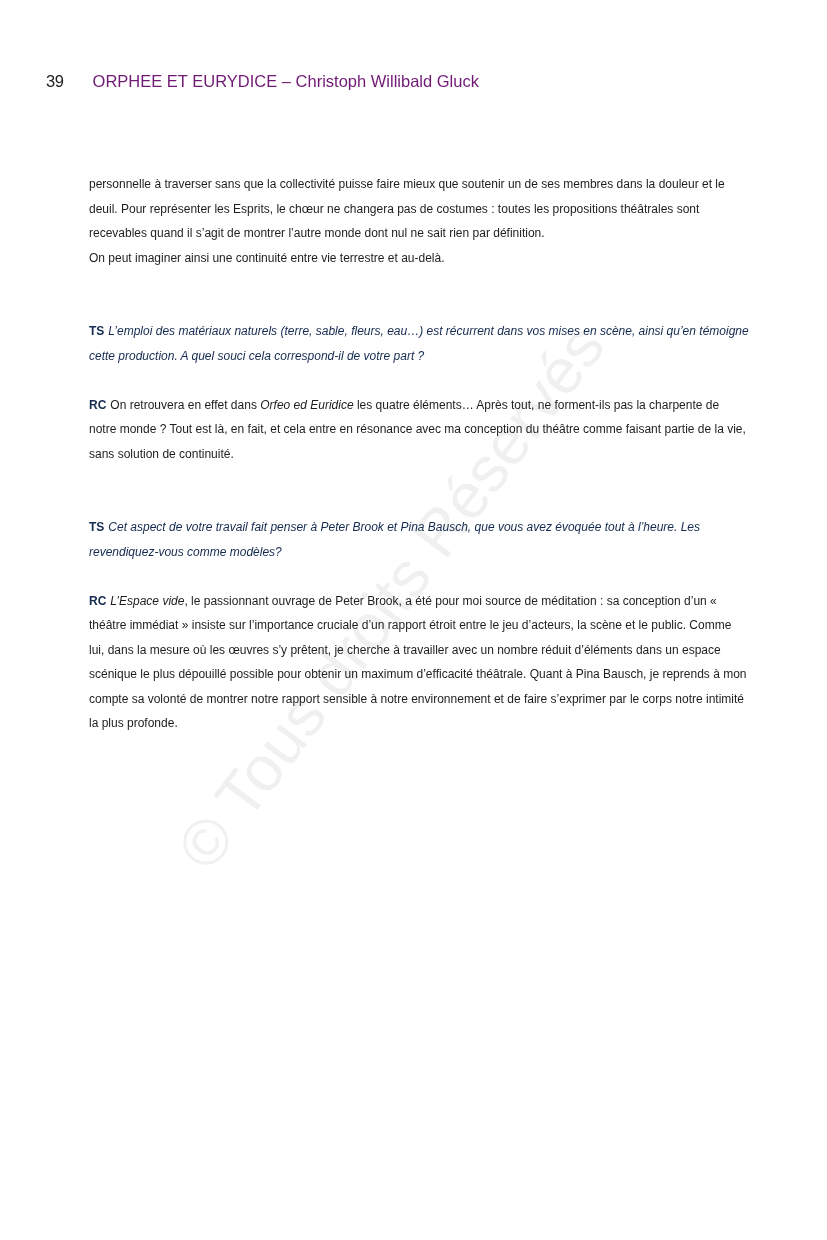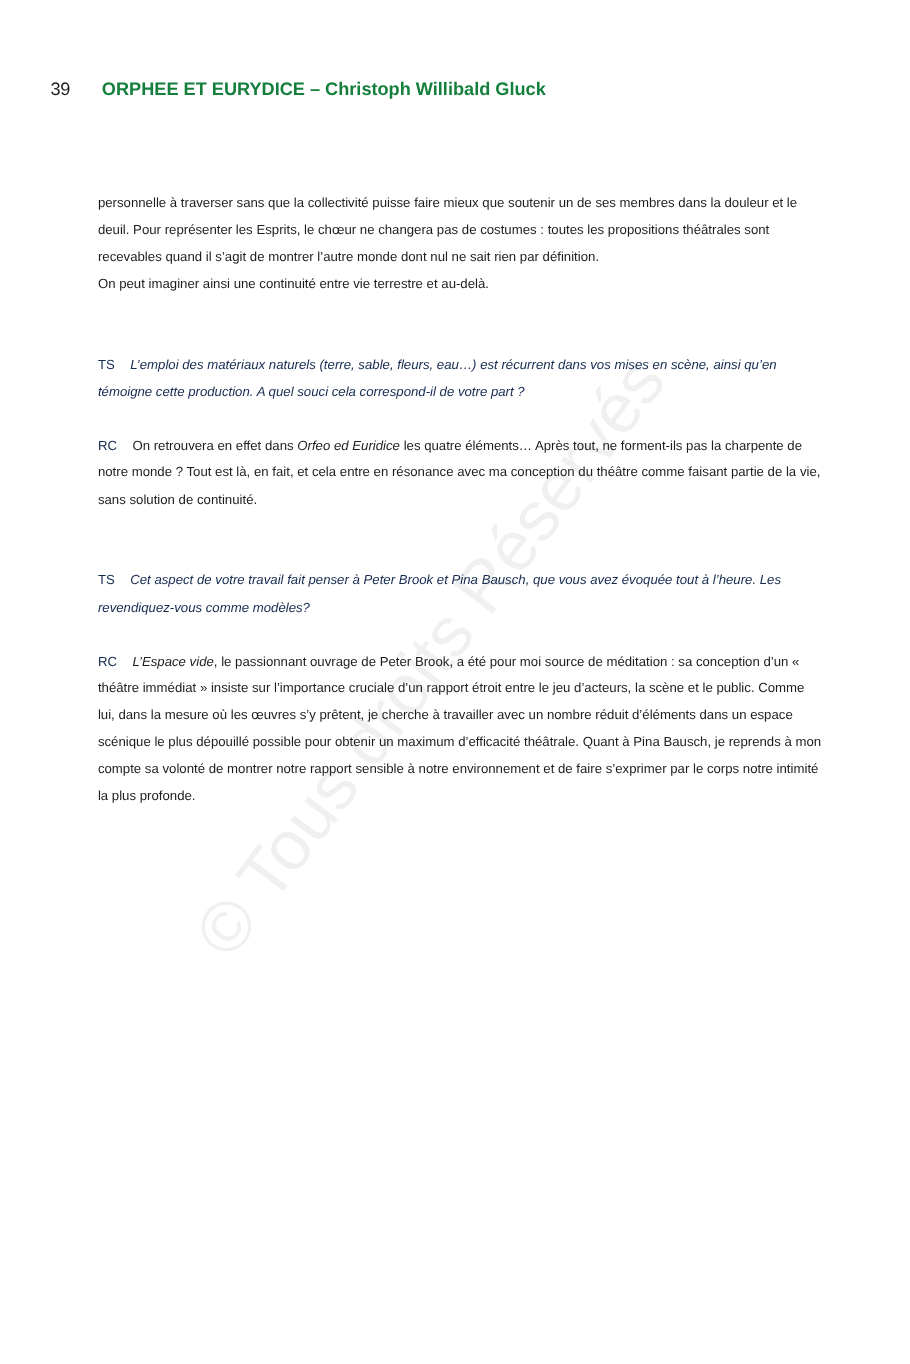--- a/index.html
+++ b/index.html
@@ -6,30 +6,30 @@
   body {
     width: 827px; height: 1240px; position: relative; overflow: hidden;
     font-family: "Liberation Sans", "DejaVu Sans", sans-serif;
     color: #1d1d1b;
   }
   .header {
     position: absolute; left: 46px; top: 72px;
     font-size: 16.5px; white-space: nowrap;
   }
   .page-num { color: #1d1d1b; display: inline-block; width: 42px; letter-spacing: -0.5px; }
-  .header-title { color: #15803d; font-weight: bold; }
+  .header-title { color: #701a75; }
   .content {
     position: absolute; left: 89px; top: 172px; width: 660px;
     font-size: 12px; line-height: 24.5px;
   }
   p { margin: 0; }
   .para { margin-bottom: 24.5px; }
   .gap-big { margin-top: 49px; }
   .question { color: #142a4f; font-style: italic; }
-  .speaker { font-weight: normal; font-style: normal; color: #142a4f; margin-right: 14px; }
+  .speaker { font-weight: bold; font-style: normal; color: #142a4f; margin-right: 4px; }
   .answer .speaker { color: #142a4f; }
   em { font-style: italic; }
   .watermark {
     position: absolute; left: 60px; top: 560px;
     transform: rotate(-53deg); transform-origin: center;
     font-size: 64px; color: rgba(0,0,0,0.06); white-space: nowrap;
     font-family: "Liberation Sans", sans-serif; pointer-events: none;
   }
 </style>
 </head>

